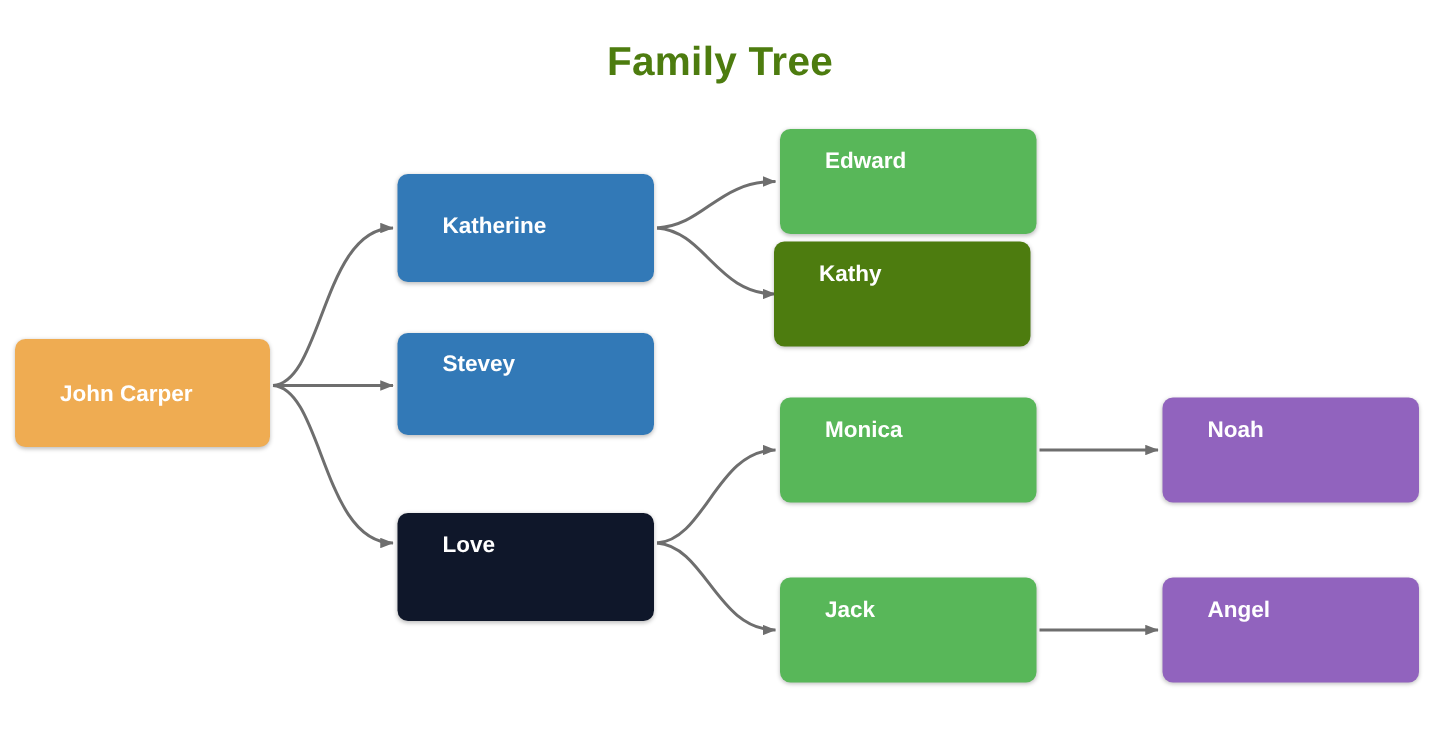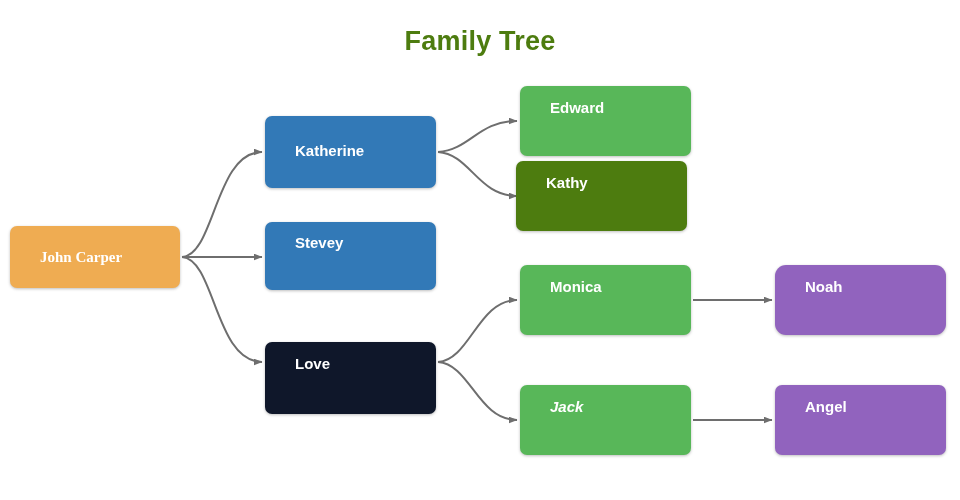--- a/index.html
+++ b/index.html
@@ -74,21 +74,21 @@
         <path d="M 438 152 C 470 150 478 121 517 121" fill="none" stroke="#6e6e6e" stroke-width="2" stroke-linecap="butt" marker-end="url(#arrowhead)"></path>
         <path d="M 438 152 C 470 154 478 196 517 196" fill="none" stroke="#6e6e6e" stroke-width="2" stroke-linecap="butt" marker-end="url(#arrowhead)"></path>
         <path d="M 438 362 C 470 360 478 300 517 300" fill="none" stroke="#6e6e6e" stroke-width="2" stroke-linecap="butt" marker-end="url(#arrowhead)"></path>
         <path d="M 438 362 C 470 364 478 420 517 420" fill="none" stroke="#6e6e6e" stroke-width="2" stroke-linecap="butt" marker-end="url(#arrowhead)"></path>
         <path d="M 693 300 L 772 300" fill="none" stroke="#6e6e6e" stroke-width="2" stroke-linecap="butt" marker-end="url(#arrowhead)"></path>
         <path d="M 693 420 L 772 420" fill="none" stroke="#6e6e6e" stroke-width="2" stroke-linecap="butt" marker-end="url(#arrowhead)"></path>
       </g>
   </svg>
 
   <div id="node-group">
-      <div class="node" style="left: 10px; top: 226px; width: 170px; height: 62px; background: rgb(239, 172, 82); font-family: Liberation Serif, serif;">
+      <div class="node" style="left: 10px; top: 226px; width: 170px; height: 72px; background: rgb(239, 172, 82);">
         <span class="node-label">John Carper</span>
       </div>
       <div class="node" style="left: 265px; top: 116px; width: 171px; height: 72px; background: rgb(50, 121, 183);">
         <span class="node-label" style="transform: translateY(-15px); margin-top: 26px;">Katherine</span>
       </div>
       <div class="node" style="left: 265px; top: 222px; width: 171px; height: 68px; background: rgb(50, 121, 183);">
         <span class="node-label" style="transform: translateY(-14px);">Stevey</span>
       </div>
       <div class="node" style="left: 265px; top: 342px; width: 171px; height: 72px; background: #0f172a;">
         <span class="node-label" style="transform: translateY(-15px);">Love</span>
@@ -96,23 +96,23 @@
       <div class="node" style="left: 520px; top: 86px; width: 171px; height: 70px; background: rgb(88, 183, 89);">
         <span class="node-label" style="transform: translateY(-14px);">Edward</span>
       </div>
       <div class="node" style="left: 516px; top: 161px; width: 171px; height: 70px; background: #4d7c0f;">
         <span class="node-label" style="transform: translateY(-14px);">Kathy</span>
       </div>
       <div class="node" style="left: 520px; top: 265px; width: 171px; height: 70px; background: rgb(88, 183, 89); text-align: center;">
         <span class="node-label" style="transform: translateY(-14px);">Monica</span>
       </div>
       <div class="node" style="left: 520px; top: 385px; width: 171px; height: 70px; background: rgb(88, 183, 89);">
-        <span class="node-label" style="transform: translateY(-14px); font-style: italic;">Jack</span>
+        <span class="node-label" style="transform: translateY(-14px);">Jack</span>
       </div>
-      <div class="node" style="left: 775px; top: 265px; width: 171px; height: 70px; background: rgb(145, 99, 190); border-radius: 11px;">
+      <div class="node" style="left: 775px; top: 265px; width: 171px; height: 70px; background: rgb(145, 99, 190);">
         <span class="node-label" style="transform: translateY(-14px);">Noah</span>
       </div>
       <div class="node" style="left: 775px; top: 385px; width: 171px; height: 70px; background: rgb(145, 99, 190);">
         <span class="node-label" style="transform: translateY(-14px);">Angel</span>
       </div>
     </div>
 
 </div>
 
 </body></html>

